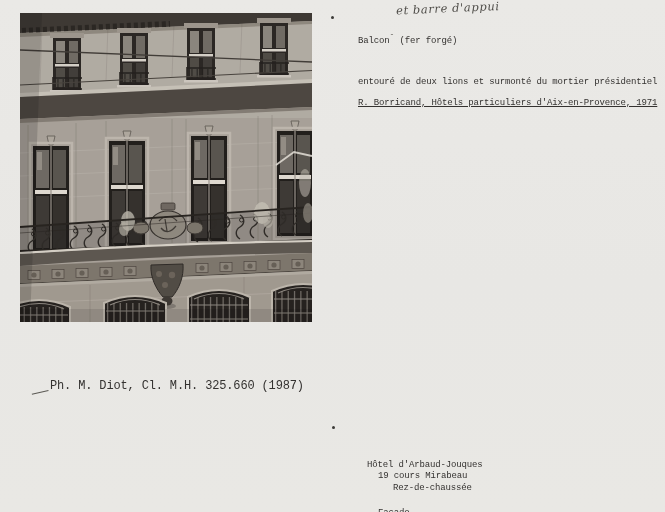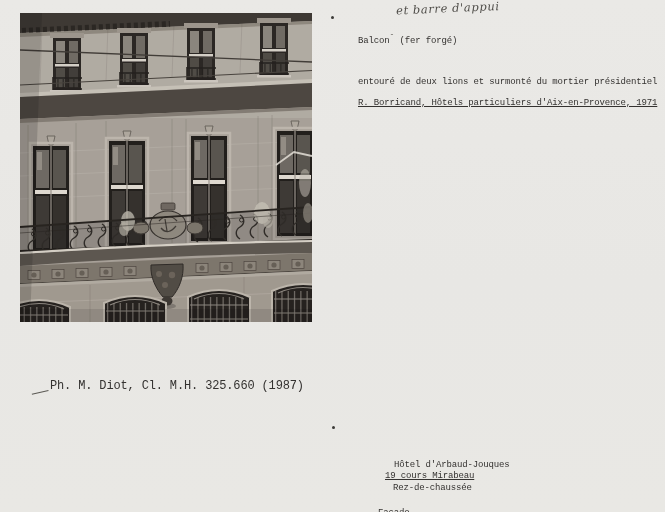--- a/index.html
+++ b/index.html
@@ -29,22 +29,22 @@
     font-size:11.5px;color:#504e4a;transform:rotate(-2.5deg);letter-spacing:0.6px;
   }
   .caption{left:50px;top:381px;}
   .tick{position:absolute;left:31px;top:386px;width:17px;height:6px;
         border-bottom:1.4px solid #5a5853;transform:rotate(-13deg);}
   .bullet{position:absolute;width:3px;height:3px;border-radius:50%;background:#3c3b38;}
   .b1{left:331px;top:16px;}
   .b2{left:332px;top:426px;}
   .blockB{left:367px;top:424px;width:220px;height:60px;}
   .blockB .city{top:0;left:0;}
-  .blockB .bl1{top:11.5px;left:27px;}
-  .blockB .bl2{top:23px;left:18px;text-decoration:underline;}
+  .blockB .bl1{top:11.5px;left:0;}
+  .blockB .bl2{top:23px;left:11px;}
   .blockB .bl3{top:34.5px;left:26px;}
   .blockB .bl4{top:60px;left:11px;}
 </style>
 </head>
 <body>
 
 <div class="page">
 
   <figure class="photo">
     <svg viewBox="0 0 292 309" width="292" height="309">

